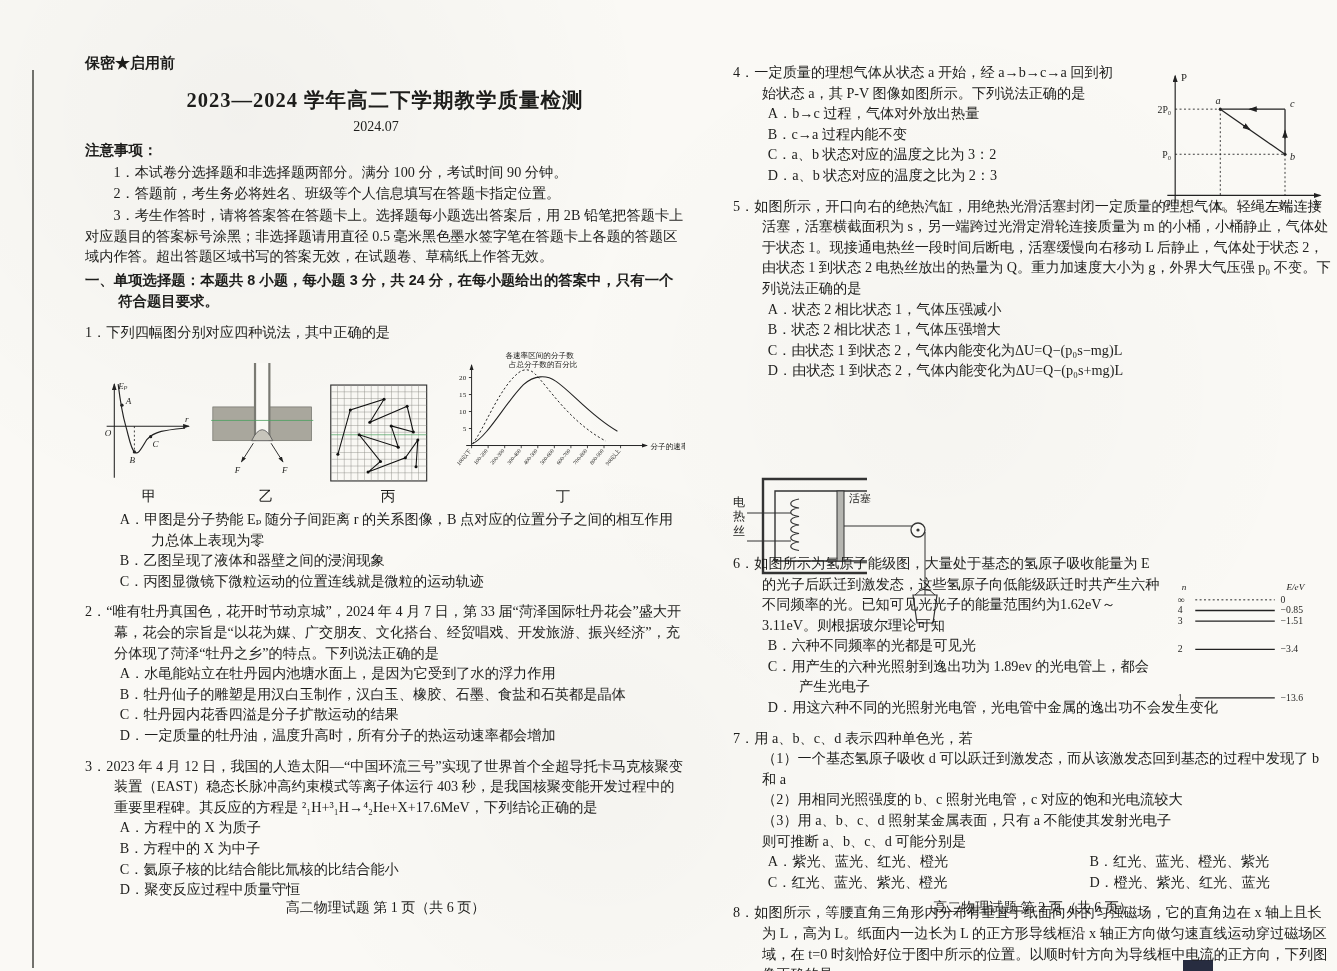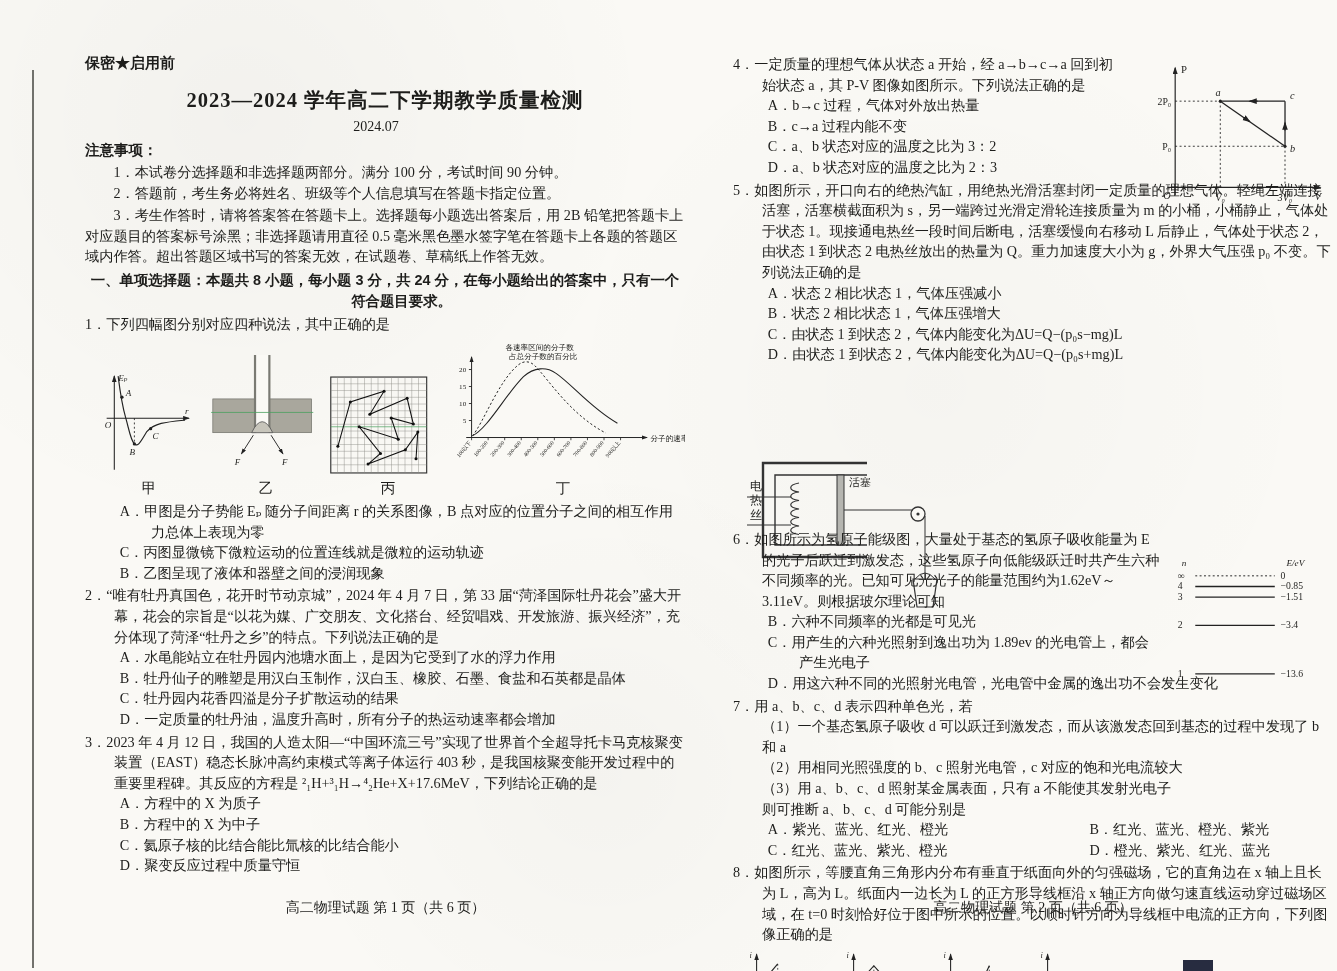--- a/index.html
+++ b/index.html
@@ -20,39 +20,39 @@
   .page{position:absolute;top:52px;height:866px;font-size:14.2px;line-height:1.45;}
   #page1{left:85px;width:600px;}
   #page2{left:733px;width:599px;}
   .security{font-weight:bold;font-size:15px;font-family:"Liberation Sans",sans-serif;}
   .title1{text-align:center;font-size:20.5px;font-weight:bold;margin-top:12px;letter-spacing:1px;}
   .title2{text-align:center;font-size:29px;font-weight:bold;margin-top:4px;letter-spacing:8px;}
   .date{text-align:center;font-size:14px;margin:2px 18px 2px 0;}
   .notice-head{font-weight:bold;font-family:"Liberation Sans",sans-serif;font-size:14.5px;}
   .par{text-indent:2em;margin:1px 0;}
   .section-head{font-weight:bold;font-family:"Liberation Sans",sans-serif;
-    padding-left:2.3em;text-indent:-2.3em;margin:3px 0 2px 0;font-size:14.4px;text-align:center;}
-  .q{margin:2px 0;position:relative;}
+    padding-left:2.3em;text-indent:-2.3em;margin:3px 0 2px 0;font-size:14.4px;}
+  .q{margin:10px 0;position:relative;}
   .stem{padding-left:2.05em;text-indent:-2.05em;}
   .opt{margin-left:2.45em;padding-left:2.2em;text-indent:-2.2em;}
   .subline{margin-left:2.05em;}
   .figrow{display:flex;align-items:flex-end;gap:6px;margin:4px 0 0 14px;}
   .caprow{display:flex;margin:0 0 2px 14px;text-align:center;}
   .caprow span{display:block;font-size:14.5px;}
   .footer{position:absolute;left:1px;right:0;bottom:0;text-align:center;font-size:14px;}
   .fig-abs{position:absolute;}
   .pad-fig{padding-right:205px;}
   .pad-fig6{padding-right:170px;}
   .pad-fig5{width:408px;}
   .optgrid{display:grid;grid-template-columns:57% 43%;margin-left:2.45em;}
   .optgrid div{padding-left:2.2em;text-indent:-2.2em;}
   .g8row{display:flex;align-items:flex-end;gap:9px;margin:4px 0 0 6px;}
   .g8block{text-align:center;}
   .fig-cyl{position:relative;width:212px;}
-  .heater-label{position:absolute;left:17px;top:26px;width:14px;font-size:12px;line-height:1.2;word-break:break-all;}
+  .heater-label{position:absolute;left:0;top:26px;width:14px;font-size:12px;line-height:1.2;word-break:break-all;}
   svg{display:block;}
   svg text{font-family:"Liberation Serif","DejaVu Serif",serif;fill:#1d1d1b;}
   .it{font-style:italic;}
 </style>
 </head>
 <body>
 
 <svg width="0" height="0" style="position:absolute">
   <defs>
     <marker id="arr" markerWidth="7" markerHeight="6" refX="5.5" refY="2.2" orient="auto">
@@ -203,22 +203,22 @@
         <text x="242" y="112" font-size="8.5">分子的速率</text>
       </svg>
     </div>
     <div class="caprow">
       <span style="width:100px">甲</span>
       <span style="width:134px">乙</span>
       <span style="width:110px">丙</span>
       <span style="width:240px">丁</span>
     </div>
     <div class="opt">A．甲图是分子势能 Eₚ 随分子间距离 r 的关系图像，B 点对应的位置分子之间的相互作用力总体上表现为零</div>
+    <div class="opt">B．乙图呈现了液体和器壁之间的浸润现象</div>
     <div class="opt">C．丙图显微镜下微粒运动的位置连线就是微粒的运动轨迹</div>
-    <div class="opt">B．乙图呈现了液体和器壁之间的浸润现象</div>
   </div>
 
   <div class="q">
     <div class="stem">2．“唯有牡丹真国色，花开时节动京城”，2024 年 4 月 7 日，第 33 届“菏泽国际牡丹花会”盛大开幕，花会的宗旨是“以花为媒、广交朋友、文化搭台、经贸唱戏、开发旅游、振兴经济”，充分体现了菏泽“牡丹之乡”的特点。下列说法正确的是</div>
     <div class="opt">A．水黾能站立在牡丹园内池塘水面上，是因为它受到了水的浮力作用</div>
     <div class="opt">B．牡丹仙子的雕塑是用汉白玉制作，汉白玉、橡胶、石墨、食盐和石英都是晶体</div>
     <div class="opt">C．牡丹园内花香四溢是分子扩散运动的结果</div>
     <div class="opt">D．一定质量的牡丹油，温度升高时，所有分子的热运动速率都会增加</div>
   </div>
 

